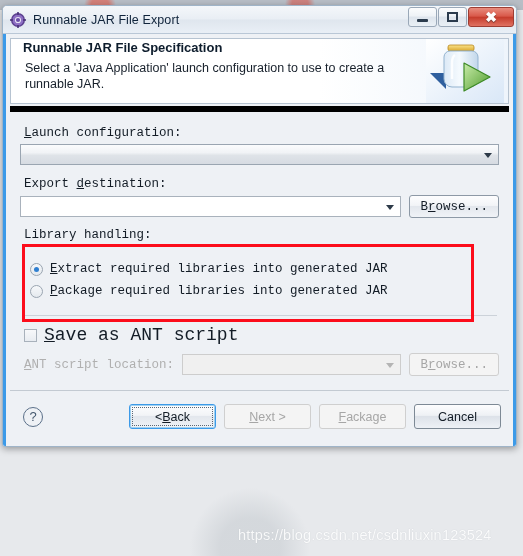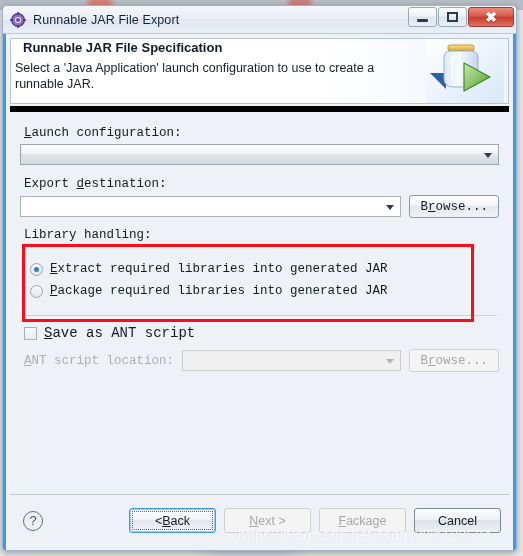--- a/index.html
+++ b/index.html
@@ -21,21 +21,21 @@
       radial-gradient(circle at 100px 6px, rgba(235,80,60,.55) 0 9px, rgba(235,80,60,0) 16px),
       radial-gradient(circle at 300px 4px, rgba(225,70,55,.5) 0 8px, rgba(225,70,55,0) 15px),
       radial-gradient(circle at 250px 548px, rgba(200,205,210,.6) 0 30px, rgba(200,205,210,0) 60px),
       linear-gradient(#b8bec6 0 10px, #e7e9ec 10px 100%);
   }
 
   
   .window {
     position: absolute;
     left: 2px; top: 5px;
-    width: 515px; height: 546px;
+    width: 515px; height: 442px;
     border: 1px solid #9fb4c8;
     border-radius: 5px 5px 3px 3px;
     background: #eef1f5;
     box-shadow: 0 0 0 1px rgba(255,255,255,.7) inset, 0 2px 7px rgba(0,0,0,.35);
     overflow: hidden;
   }
 
   .titlebar {
     height: 28px;
     position: relative;
@@ -91,21 +91,21 @@
     background: linear-gradient(90deg, #ffffff 0%, #ffffff 62%, #eef4fb 100%);
     border: 1px solid #b6c3d1;
     position: relative;
     overflow: hidden;
   }
   .header h1 {
     margin: 0; padding: 1px 0 0 12px;
     font-size: 13px; font-weight: bold; color: #0d1c2c;
   }
   .header p {
-    margin: 0; padding: 5px 90px 0 4px;
+    margin: 0; padding: 5px 90px 0 14px;
     font-size: 12.5px; color: #17202b; line-height: 16px;
   }
   .jar-art {
     position: absolute; right: 4px; top: 0; width: 78px; height: 64px;
   }
 
   
   .content {
     position: absolute; left: 4px; right: 4px; top: 72px; bottom: 56px;
     background: #eef1f5;
@@ -171,21 +171,21 @@
     position: relative;
   }
   .rdo.on::after {
     content: ""; position: absolute; left: 3px; top: 3px;
     width: 5px; height: 5px; border-radius: 50%;
     background: #2f7fd0;
   }
 
   .hr { border-top: 1px solid #ccd2d9; margin: 6px 2px 0 2px; }
 
-  .chk-row { display: flex; align-items: center; margin: 9px 0 0 4px; font-size: 14px; color: #131c26; }
+  .chk-row { display: flex; align-items: center; margin: 9px 0 0 4px; font-size: 18px; color: #131c26; }
   .chk {
     width: 13px; height: 13px; border: 1px solid #a8b1bb;
     background: linear-gradient(#f7f8fa, #e8ecf1);
     margin-right: 7px; flex: none;
   }
 
   .ant-row { display: flex; align-items: center; gap: 8px; margin: 8px 0 0 4px; }
   .ant-label { font-size: 12.5px; color: #b0b0b0; white-space: nowrap; }
 
   

